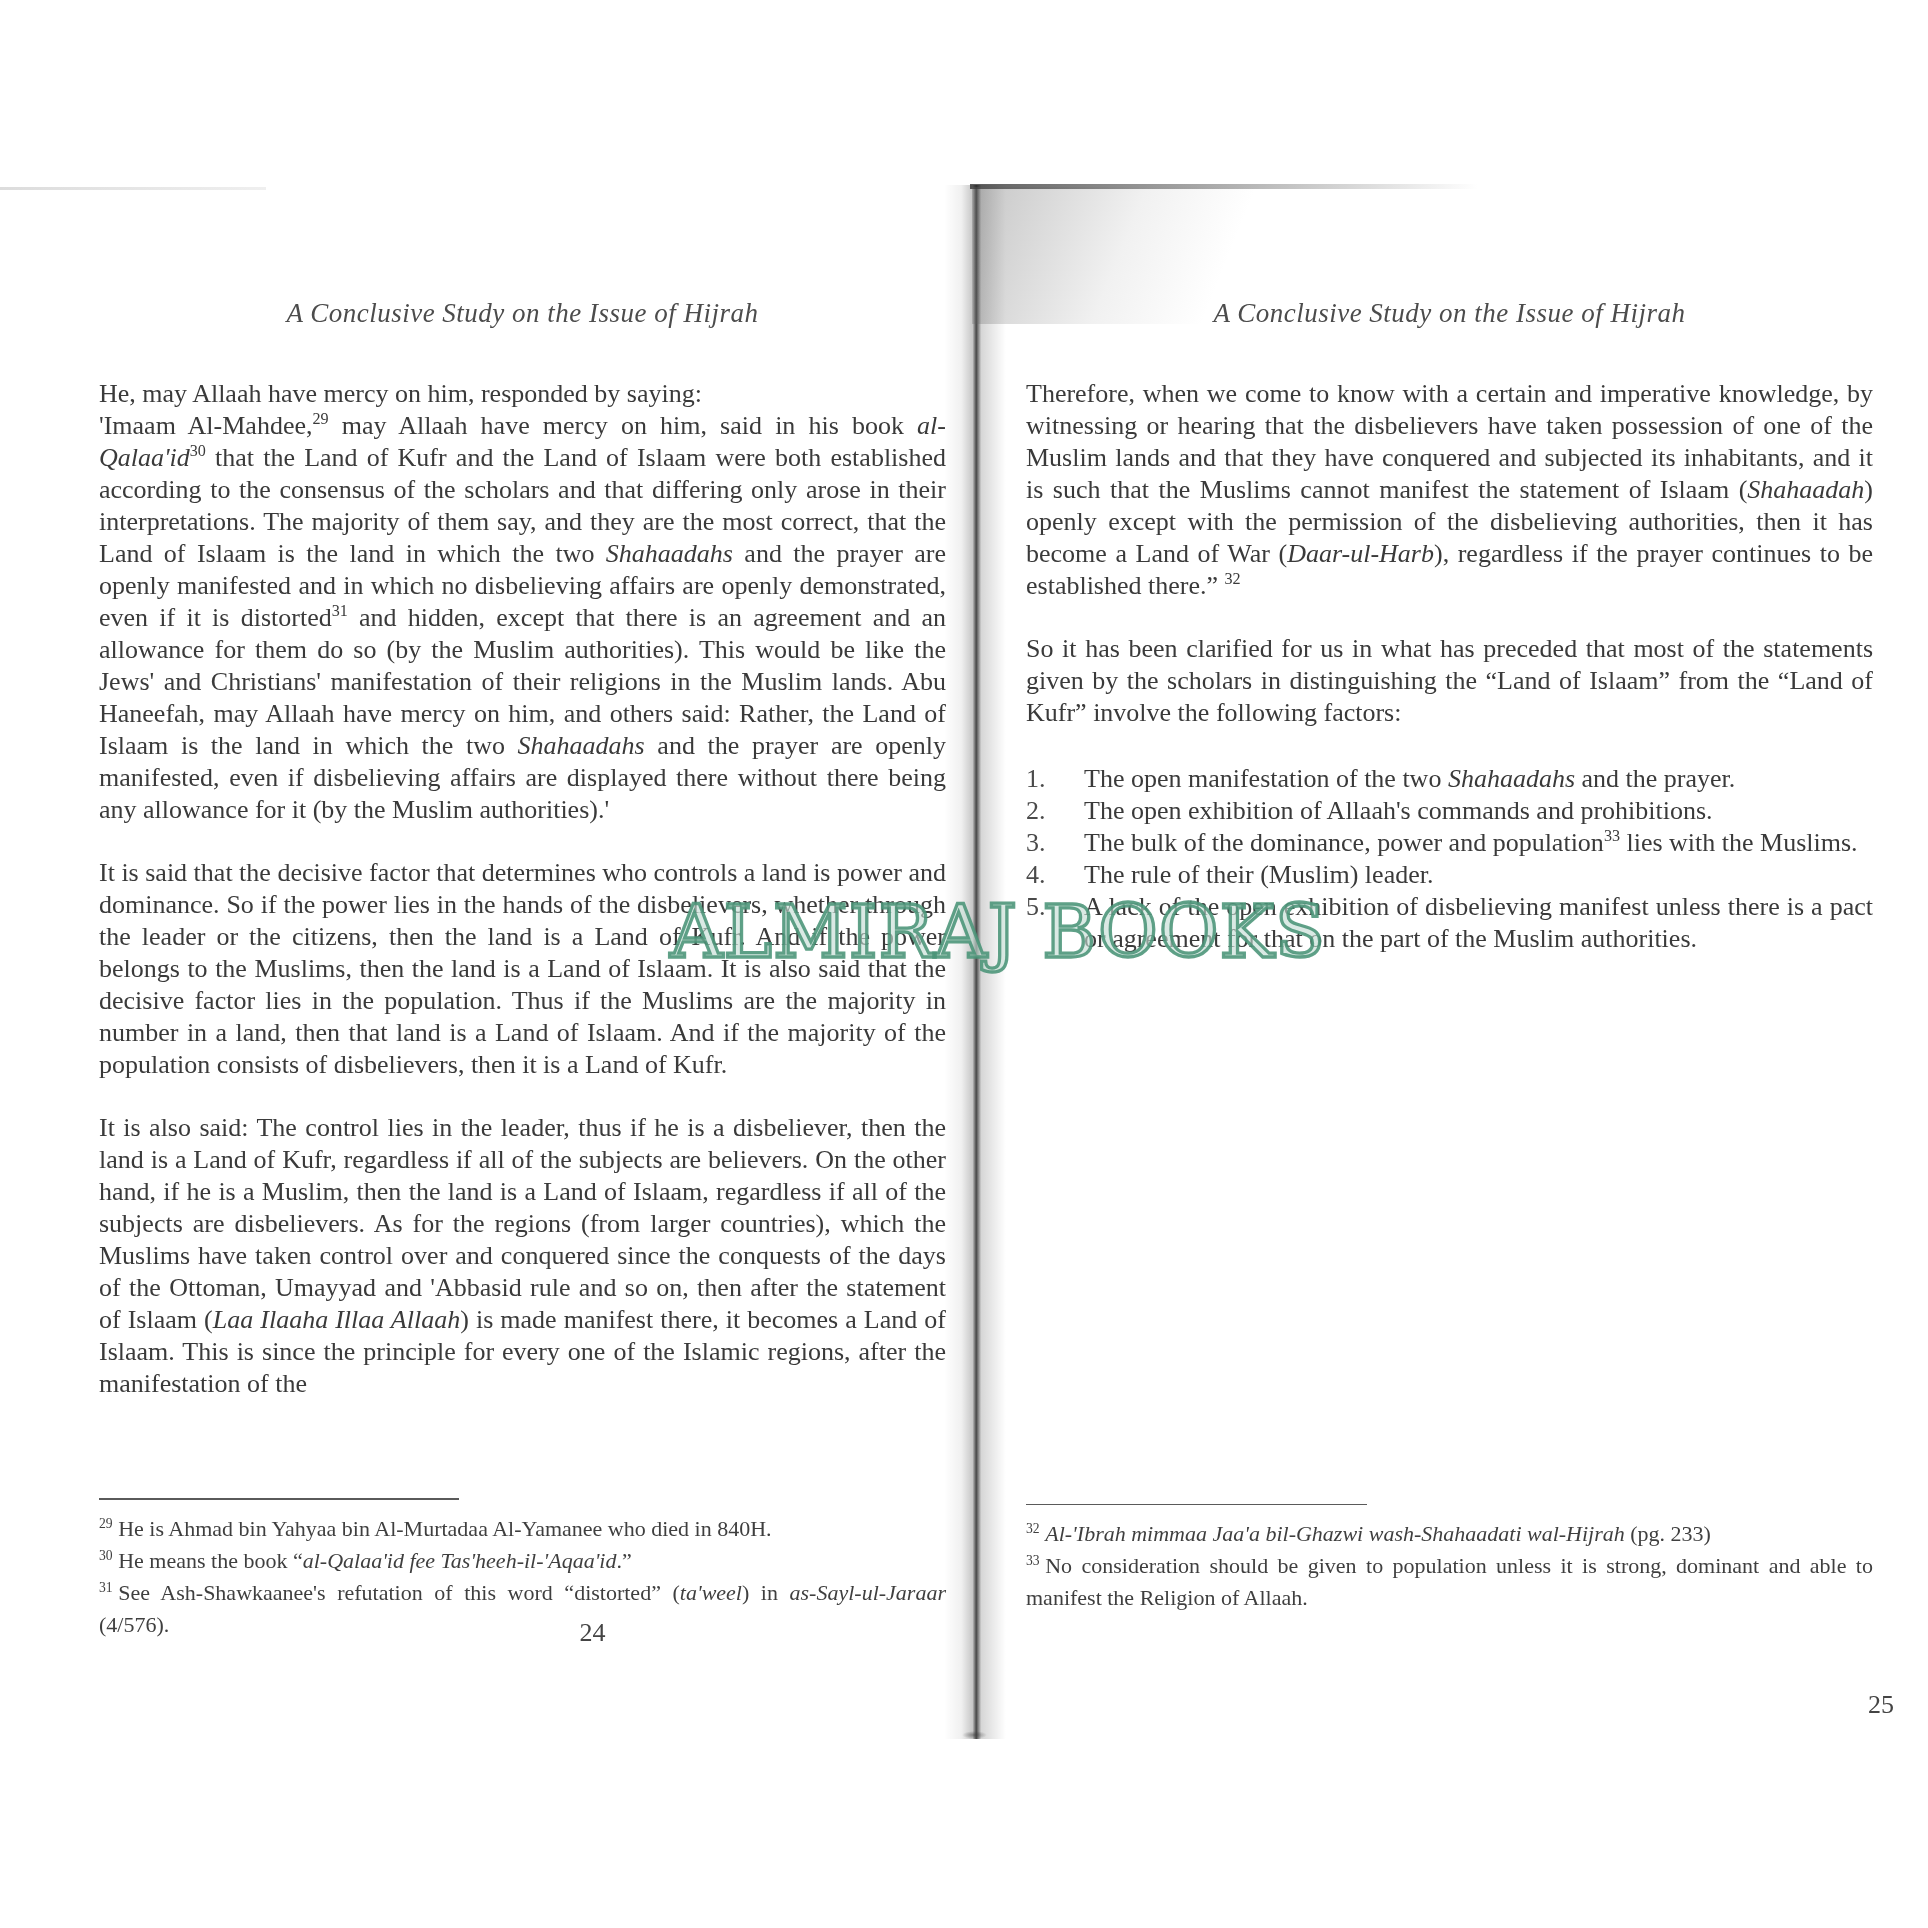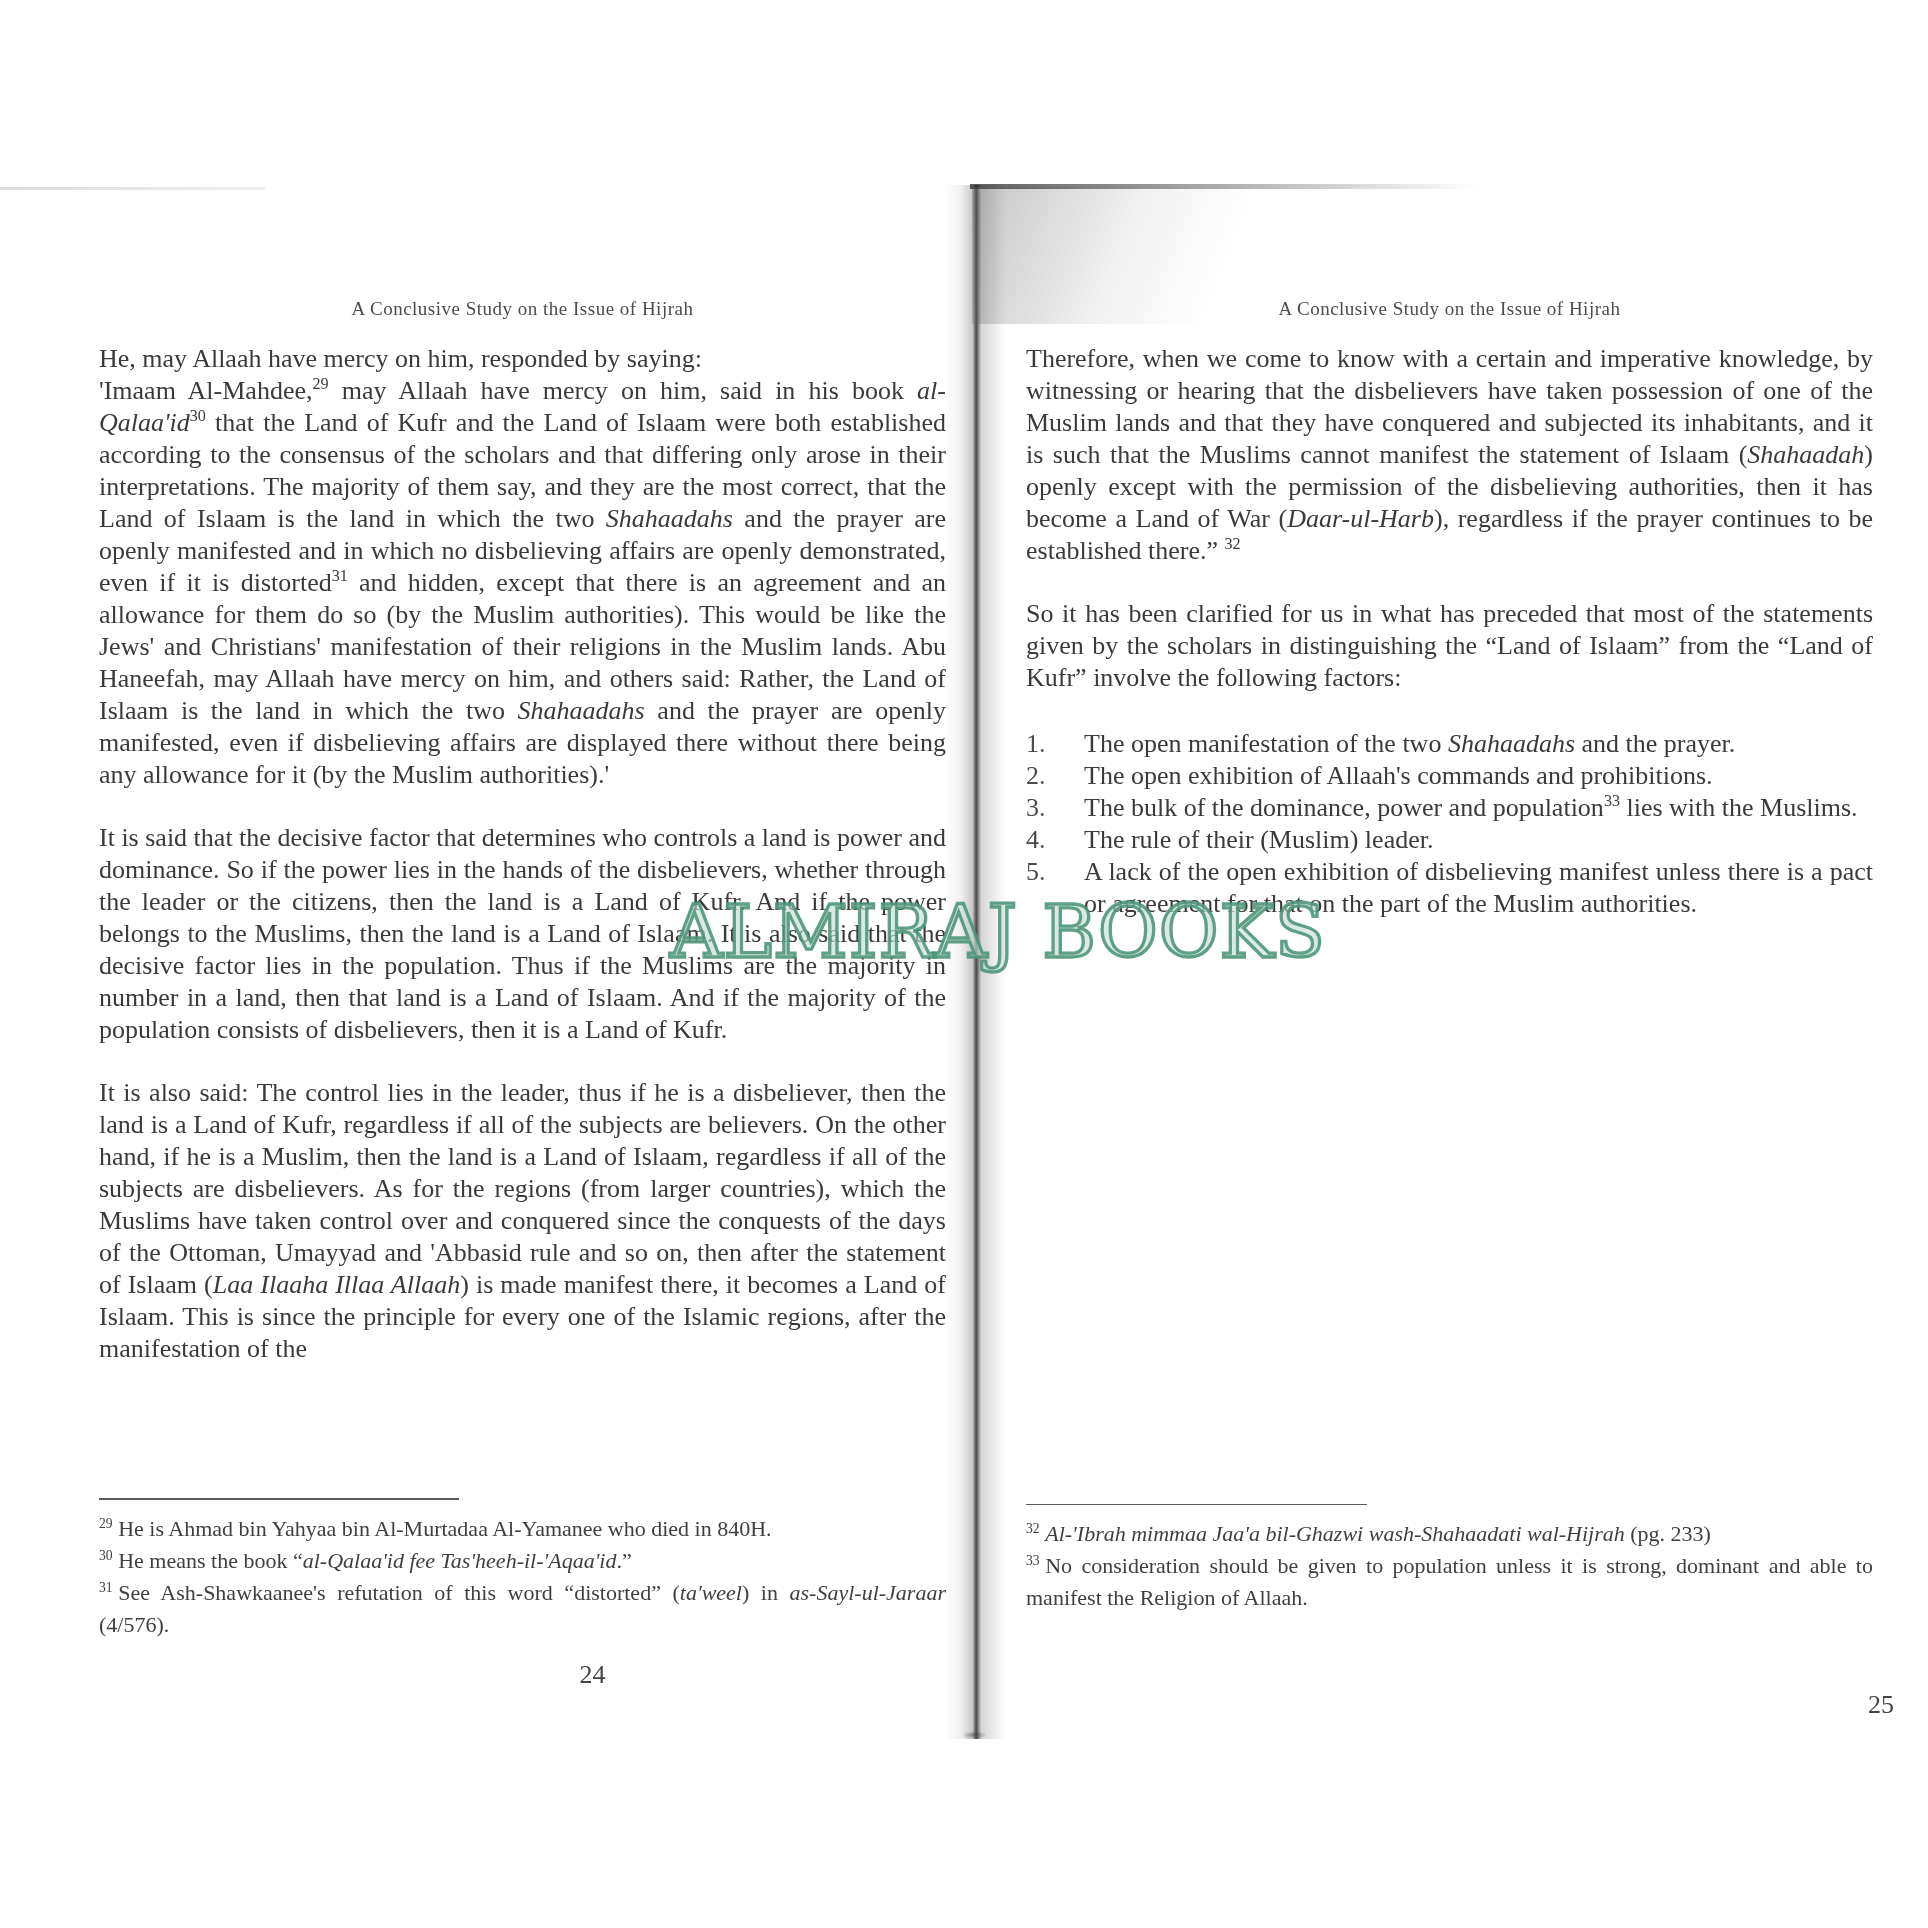--- a/index.html
+++ b/index.html
@@ -17,43 +17,43 @@
   .spine-top-wedge{position:absolute;left:972px;top:187px;width:405px;height:137px;
     background:linear-gradient(112deg,rgba(90,90,90,0.35) 0%,rgba(140,140,140,0.12) 38%,rgba(255,255,255,0) 62%);}
   .spine-bottom-tick{position:absolute;left:962px;top:1731px;width:24.5px;height:7.5px;
     background:radial-gradient(ellipse at center,rgba(60,60,60,0.55),rgba(60,60,60,0) 70%);}
 
   .page{position:absolute;top:298px;width:847px;}
   .page-left{left:99px;height:1469px;}
   .page-right{left:1026px;height:1469px;}
 
   .running-header{
-    text-align:center;font-size:19px;color:#4c4c4c;
-    letter-spacing:0.5px;margin:0 0 23px 0;
+    text-align:center;font-style:italic;font-size:27px;color:#4c4c4c;
+    letter-spacing:0.5px;margin:0 0 49px 0;
   }
   .page-body{font-size:26px;line-height:32px;text-align:justify;color:#3a3a3a;}
   .page-body .para{margin:8px 0 31px 0;}
   .page-body .para:last-child{margin-bottom:0;}
   sup{font-size:0.62em;line-height:0;vertical-align:super;}
 
   .factors-list{margin-top:34px;}
   .li-row{display:flex;margin:0;}
   .li-num{width:58px;flex:none;color:#4a4a4a;}
   .li-text{flex:1;text-align:justify;}
 
   .footnotes{position:absolute;width:100%;}
   .page-left .footnotes{top:1200px;}
   .page-right .footnotes{top:1206px;}
   .fn-rule{width:360px;height:0;border-top:2.8px solid #5a5a5a;margin:0 0 13px 0;}
   .page-right .fn-rule{width:341px;border-top-width:1.9px;}
   .footnote{font-size:22px;line-height:32px;text-align:justify;color:#3f3f3f;}
   .footnote .fn-marker{font-size:0.62em;vertical-align:super;line-height:0;margin-right:5.6px;}
 
   .page-number{position:absolute;width:100%;text-align:center;font-size:26px;color:#444;}
-  .page-left .page-number{top:1362px;transform:translateX(70px);}
+  .page-left .page-number{top:1320px;transform:translateX(70px);}
   .page-right .page-number{top:1392px;transform:translateX(21px);text-align:right;}
 
   .watermark{
     position:absolute;left:670px;top:889px;z-index:6;white-space:nowrap;
     font-family:"DejaVu Serif", serif;font-weight:normal;font-size:73px;letter-spacing:0.9px;
     color:rgba(255,255,255,0.42);
     -webkit-text-stroke:3.3px rgba(74,148,120,0.88);
     text-shadow:0 0 0.9px rgba(74,148,120,0.35);
   }
 </style>

